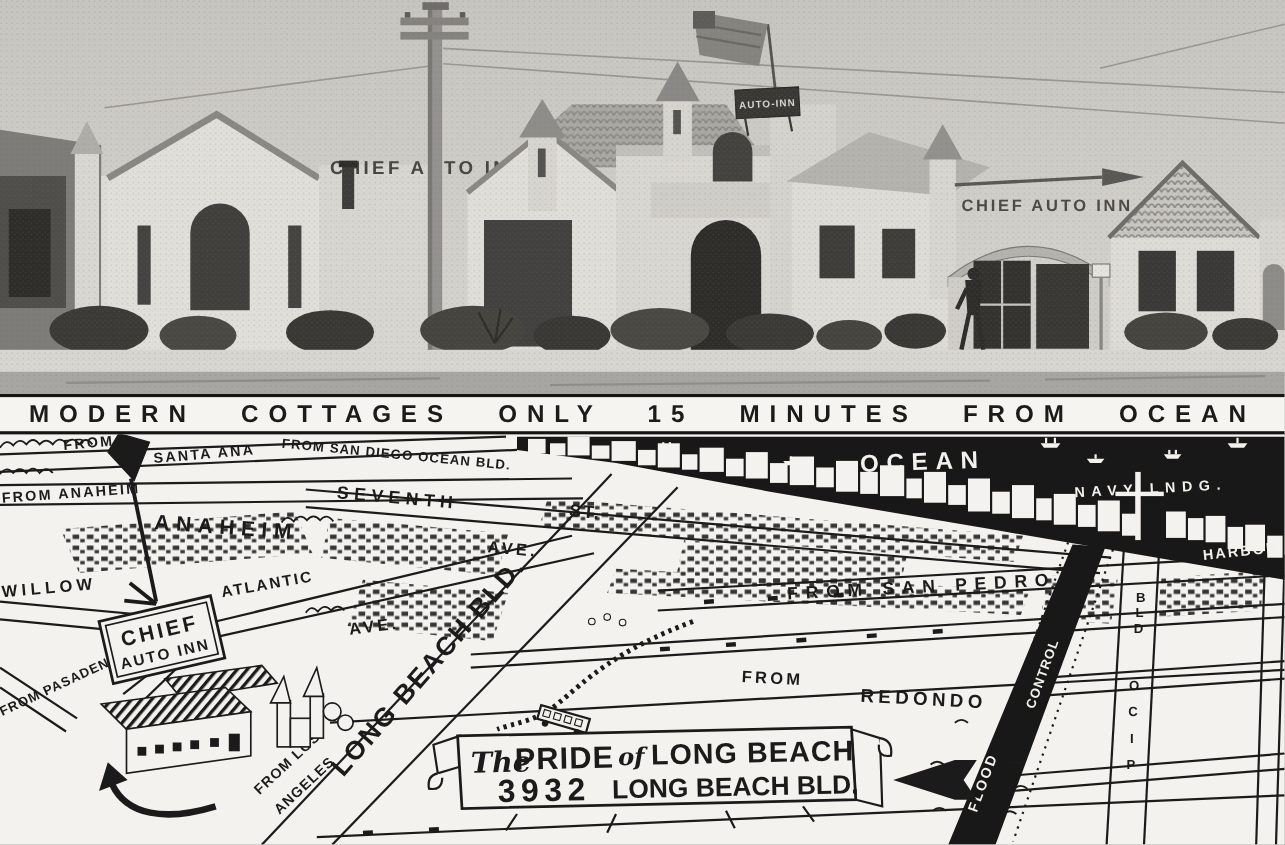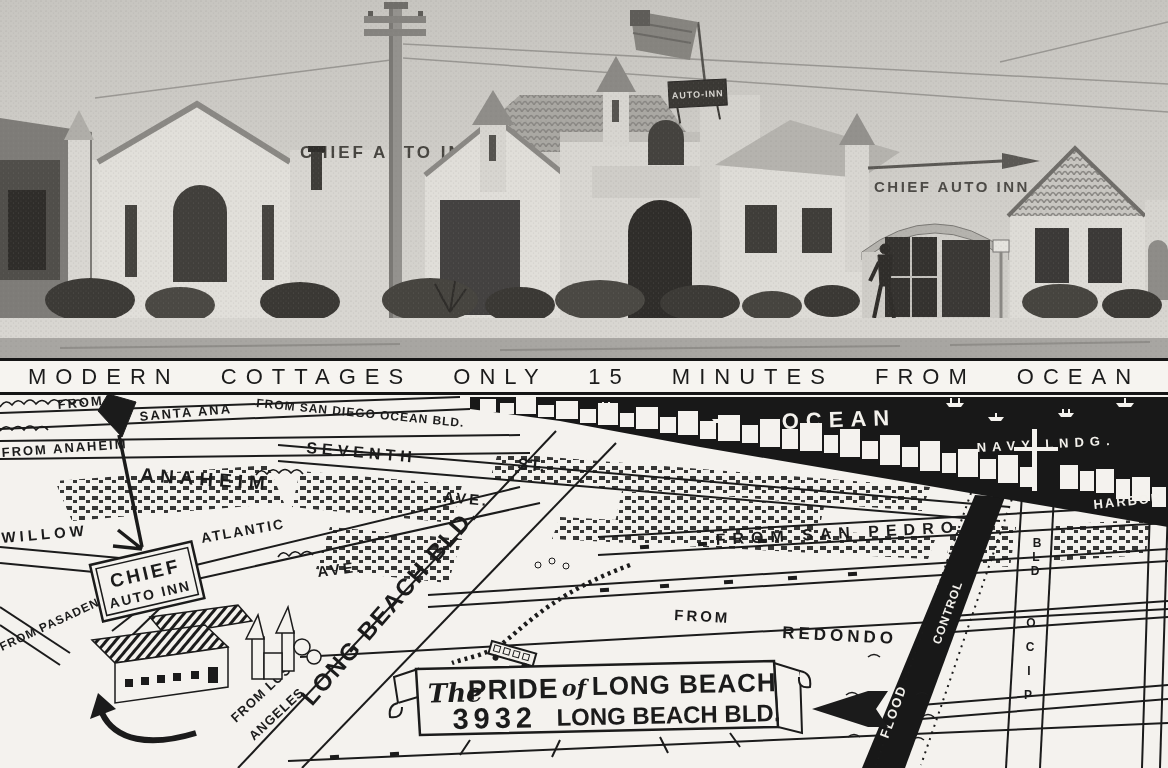--- a/index.html
+++ b/index.html
@@ -1,21 +1,21 @@
 <!DOCTYPE html>
 <html><head>
 <meta charset="utf-8">
 <style>
   html,body{margin:0;padding:0;background:#777;}
   #postcard{position:relative;width:1168px;height:768px;overflow:hidden;background:#f3f1ec;font-family:"Liberation Sans",sans-serif;}
   #photo{position:absolute;top:0;left:0;width:1168px;height:358px;}
   #caption{position:absolute;top:358px;left:0;width:1168px;height:37px;box-sizing:border-box;
     background:#f6f4f0;border-top:3px solid #151515;border-bottom:3px solid #151515;
     display:flex;align-items:center;justify-content:center;}
-  #caption .cap-text{font-weight:400;font-size:22px;color:#1b1b1b;letter-spacing:9px;word-spacing:26px;white-space:nowrap;}
+  #caption .cap-text{font-weight:700;font-size:22px;color:#1b1b1b;letter-spacing:9px;word-spacing:26px;white-space:nowrap;}
   svg text{font-family:"Liberation Sans",sans-serif;}
   .ml{font-weight:700;fill:#1b1b1b;}
   .wl{font-weight:700;fill:#f3f1ec;}
   .script{font-family:"DejaVu Serif",serif;font-style:italic;font-weight:700;}
 </style>
 </head>
 <body>
 
 <div id="postcard">
 

